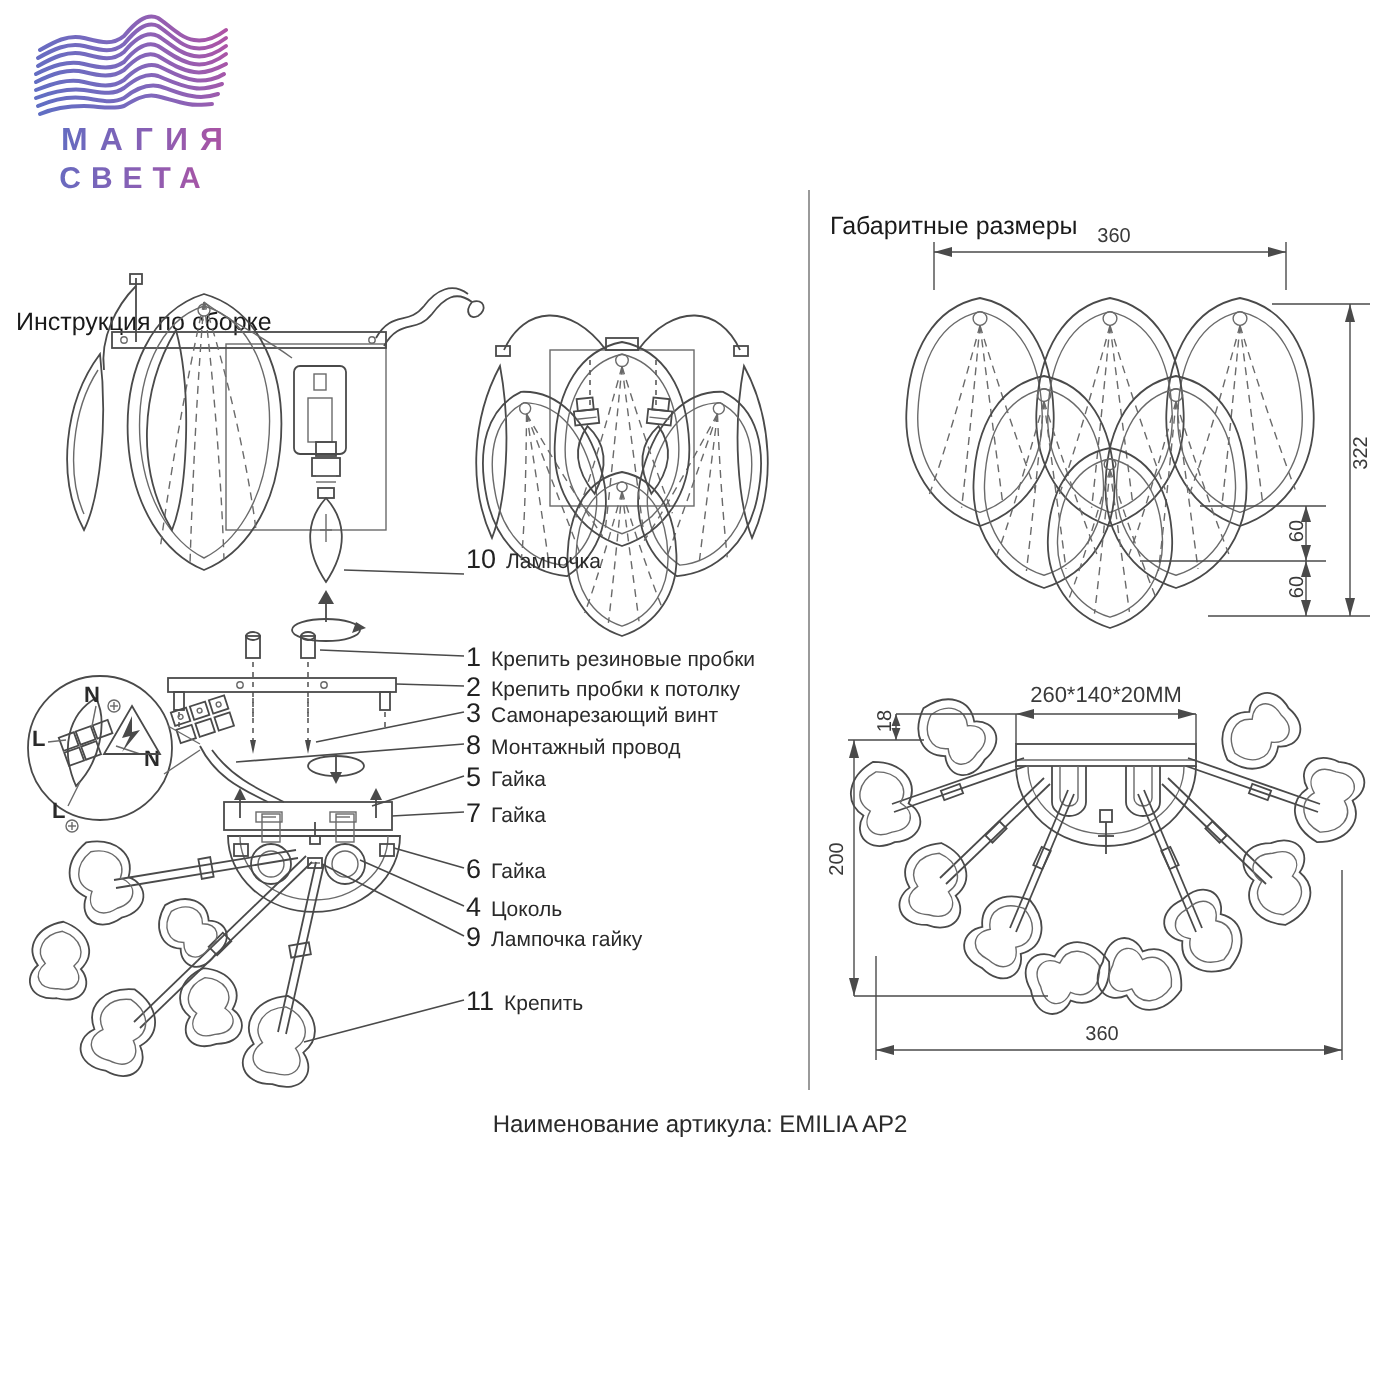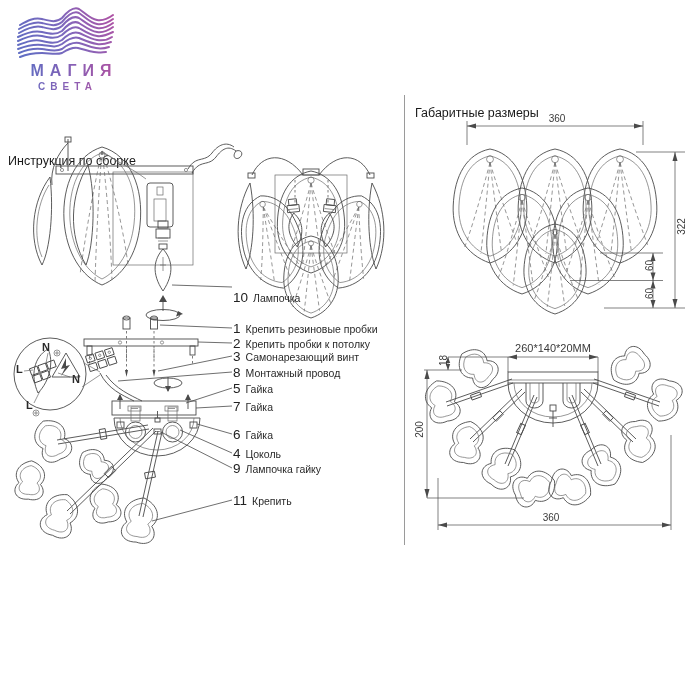--- a/index.html
+++ b/index.html
@@ -3,21 +3,21 @@
 <meta charset="utf-8">
 <style>
   html,body{margin:0;padding:0;background:#ffffff;}
   #page{position:relative;width:700px;height:700px;background:#ffffff;overflow:hidden;
         font-family:"Liberation Sans",sans-serif;color:#222;}
   .abs{position:absolute;}
   .grad-text{background:linear-gradient(90deg,#5b6fc4 0%,#8a5fb4 55%,#b44f9e 100%);
              -webkit-background-clip:text;background-clip:text;color:transparent;}
   .brand-top{left:19px;top:62px;width:104px;text-align:center;font-size:16px;font-weight:bold;
              letter-spacing:6px;text-indent:6px;}
-  .brand-bottom{left:13px;top:81px;width:104px;text-align:center;font-size:10px;font-weight:bold;
+  .brand-bottom{left:13px;top:81px;width:104px;text-align:center;font-size:15px;font-weight:bold;
              letter-spacing:5px;text-indent:5px;}
   .section-title{font-size:12.5px;color:#1a1a1a;}
   .divider{left:404px;top:95px;width:1px;height:450px;background:#9a9a9a;}
   .part-label{display:flex;align-items:baseline;gap:5px;white-space:nowrap;}
   .part-label .num{font-size:13.5px;color:#222;}
   .part-label .txt{font-size:10.5px;color:#2a2a2a;}
   .dim{font-size:10px;color:#3a3a3a;text-align:center;}
   .dim.rot{transform:rotate(-90deg);}
   .footer{left:0;top:555px;width:700px;text-align:center;font-size:12px;color:#2a2a2a;}
   svg{display:block;}
@@ -274,21 +274,21 @@
         <g>
           <path class="ln" d="M66,228 L80,252 L52,252 Z"></path>
           <path class="arrow" d="M66,233 L61,244 L65,243 L61,251 L70,240 L66,241 Z"></path>
         </g>
         <line class="lnthin" x1="84" y1="238" x2="100" y2="247"></line>
         <line class="lnthin" x1="82" y1="262" x2="100" y2="250"></line>
       </g>
     </g>
   </svg>
 
-  <div class="abs part-label" style="left:233px;top:290px;">
+  <div class="abs part-label" style="left:233px;top:272px;">
     <span class="num">10</span>
       <span class="txt">Лампочка</span>
   </div>
   <div class="abs part-label" style="left:233px;top:321px;">
     <span class="num">1</span>
       <span class="txt">Крепить резиновые пробки</span>
   </div>
   <div class="abs part-label" style="left:233px;top:336px;">
     <span class="num">2</span>
       <span class="txt">Крепить пробки к потолку</span>
@@ -440,14 +440,15 @@
 
   <div class="abs dim" style="left:541px;top:113px;width:32px;">360</div>
   <div class="abs dim rot" style="left:668px;top:221px;width:26px;">322</div>
   <div class="abs dim rot" style="left:639px;top:260px;width:20px;">60</div>
   <div class="abs dim rot" style="left:639px;top:288px;width:20px;">60</div>
   <div class="abs dim" style="left:503px;top:342px;width:100px;font-size:11px;">260*140*20MM</div>
   <div class="abs dim rot" style="left:434px;top:355px;width:18px;">18</div>
   <div class="abs dim rot" style="left:406px;top:424px;width:26px;">200</div>
   <div class="abs dim" style="left:535px;top:512px;width:32px;">360</div>
 
+  <div class="abs footer">Наименование артикула: EMILIA AP2</div>
 
 </div>
 
 </body></html>

